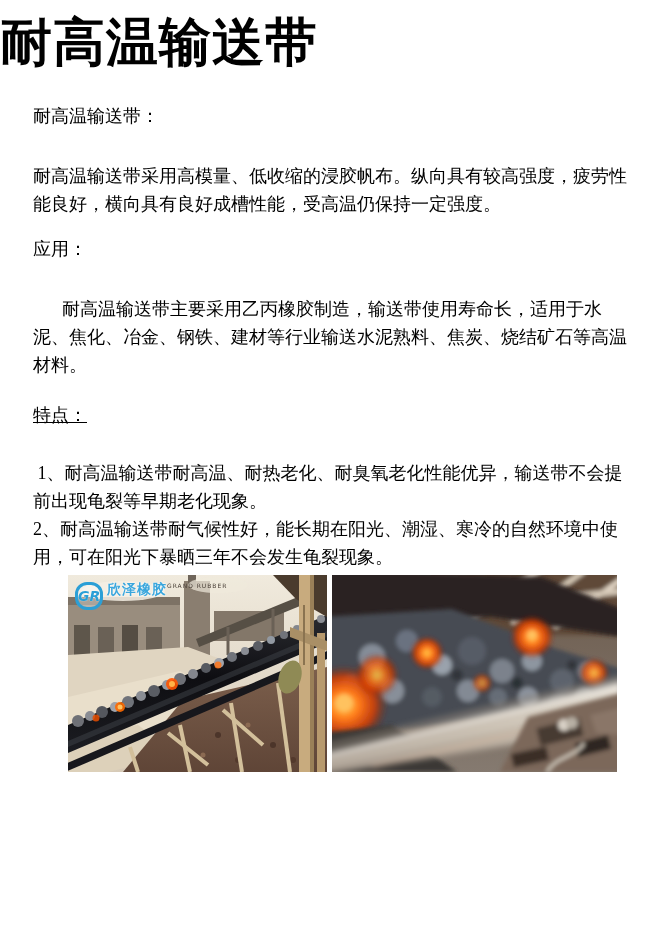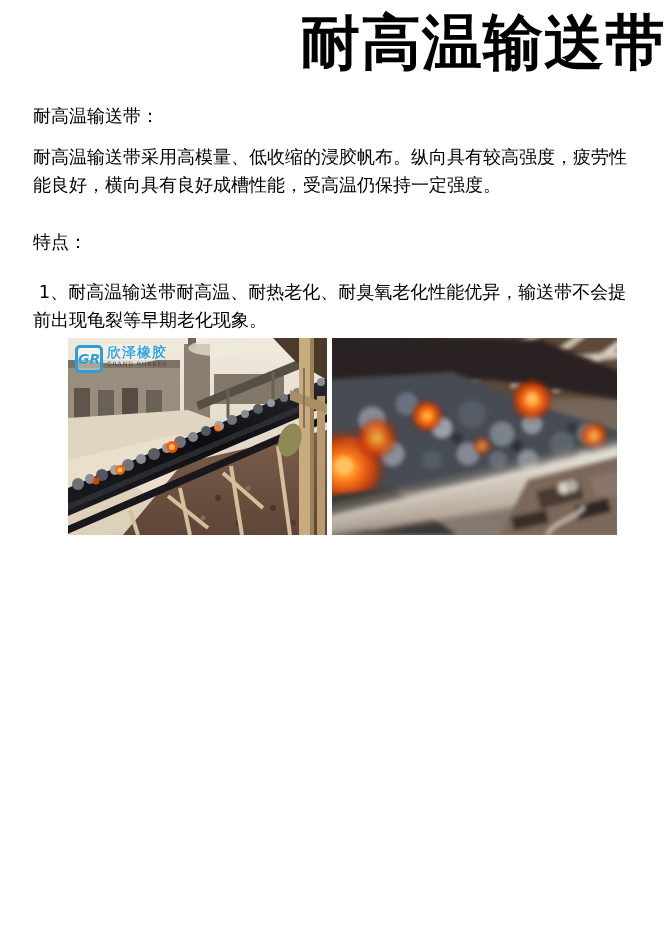--- a/index.html
+++ b/index.html
@@ -2,79 +2,82 @@
 <html><head>
 <meta charset="utf-8">
 <style>
   html,body{margin:0;padding:0;}
   body{
     width:666px;height:930px;background:#ffffff;color:#000000;
     font-family:"DejaVu Sans","Liberation Sans",sans-serif;
     overflow:hidden;position:relative;
   }
   .title{
-    margin:8px 0 0 0;text-align:right;
-    font-size:60px;line-height:68px;font-weight:bold;letter-spacing:1px;
+    margin:8px 0 0 0;text-align:left;
+    font-size:52px;line-height:68px;font-weight:bold;letter-spacing:1px;
     white-space:nowrap;
   }
   .content{margin:0 33px;font-size:18px;line-height:28px;}
   .block{margin:0;}
   .mt-label1{margin-top:26px;}
-  .mt-para{margin-top:13px;font-family:Liberation Serif, serif;}
+  .mt-para{margin-top:32px;font-family:Liberation Serif, serif;}
   .mt-label2{margin-top:17px;}
-  .mt-label3{margin-top:29px;}
-  .mt-list{margin-top:22px;}
+  .mt-label3{margin-top:22px;text-decoration:underline;}
+  .mt-list{margin-top:30px;font-family:Liberation Serif, serif;}
   .indent{text-indent:29px;}
   .feature{white-space:pre-wrap;margin:0;}
   .photo-row{
     margin-top:4px;padding-left:68px;
     display:flex;gap:5px;align-items:flex-start;
   }
   .photo{
     position:relative;overflow:hidden;margin:0;padding:0;
     background:#d8cfc2;
   }
   .photo-left{width:259px;height:197px;}
   .photo-right{width:285px;height:197px;}
   .photo svg{display:block;}
   
   .brand-logo{
     position:absolute;top:7px;left:7px;
     display:flex;align-items:flex-start;gap:4px;
   }
   .logo-mark{
     width:22px;height:22px;flex:0 0 auto;
-    border:3px solid #2b9fd6;border-radius:5px;
+    border:3px solid #2b9fd6;border-radius:12px;
     background:rgba(255,255,255,0.35);
     color:#2b9fd6;font-weight:bold;font-style:italic;
     font-size:14px;line-height:22px;text-align:center;
     text-shadow:0 0 1px #ffffff;
   }
-  .logo-texts{display:flex;flex-direction:column;}
+  .logo-texts{display:flex;flex-direction:row;}
   .logo-cn{
     color:#3aa6dc;font-size:14px;line-height:15px;font-weight:bold;
     letter-spacing:1px;text-shadow:0 0 2px #ffffff,0 0 1px #ffffff;
     white-space:nowrap;
   }
   .logo-en{
     color:#4a4038;font-size:6px;line-height:7px;letter-spacing:1px;
     white-space:nowrap;
   }
 </style>
 </head>
 <body>
 
 <h1 class="title">耐高温输送带</h1>
 
 <div class="content">
   <p class="block mt-label1">耐高温输送带：</p>
   <p class="block mt-para">耐高温输送带采用高模量、低收缩的浸胶帆布。纵向具有较高强度，疲劳性能良好，横向具有良好成槽性能，受高温仍保持一定强度。</p>
+  <p class="block mt-label2">应用：</p>
+  <p class="block mt-para indent">耐高温输送带主要采用乙丙橡胶制造，输送带使用寿命长，适用于水泥、焦化、冶金、钢铁、建材等行业输送水泥熟料、焦炭、烧结矿石等高温材料。</p>
   <p class="block mt-label3">特点：</p>
   <div class="block mt-list">
     <p class="feature"> 1、耐高温输送带耐高温、耐热老化、耐臭氧老化性能优异，输送带不会提前出现龟裂等早期老化现象。</p>
+    <p class="feature">2、耐高温输送带耐气候性好，能长期在阳光、潮湿、寒冷的自然环境中使用，可在阳光下暴晒三年不会发生龟裂现象。</p>
   </div>
 </div>
 
 <div class="photo-row">
 
   <figure class="photo photo-left">
     <svg width="259" height="197" viewBox="0 0 259 197">
       <defs>
         <linearGradient id="skyL" x1="0" y1="0" x2="0" y2="1">
           <stop offset="0" stop-color="#f0eadd"></stop>

